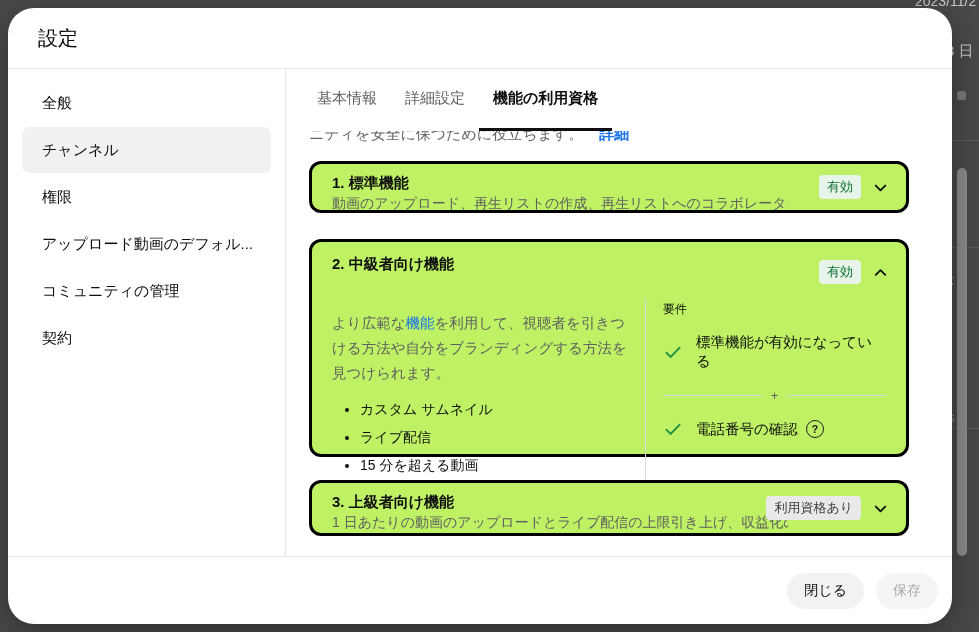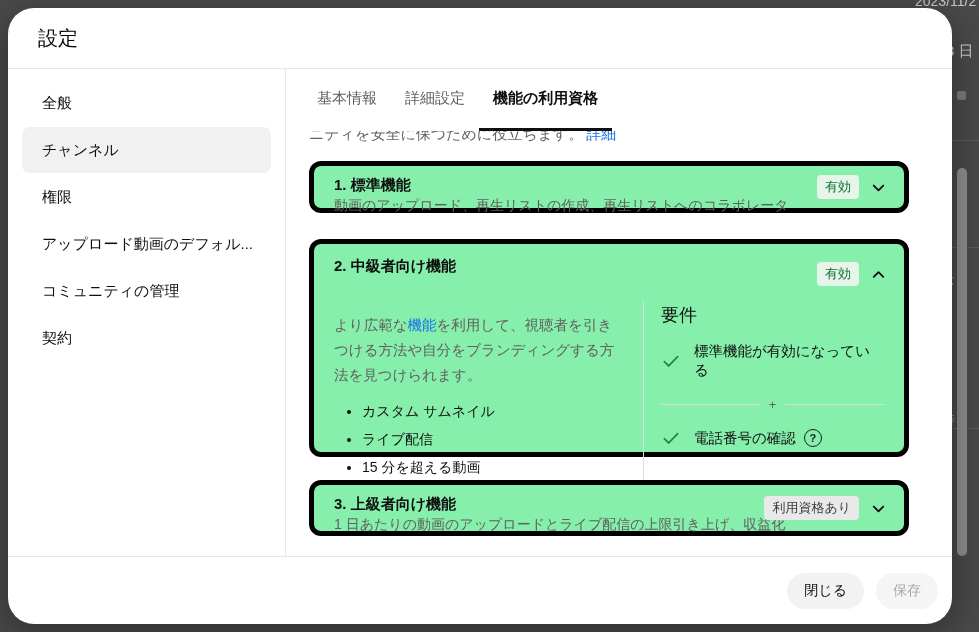--- a/index.html
+++ b/index.html
@@ -51,25 +51,25 @@
   .tabbar { flex: none; height: 62px; display: flex; align-items: stretch; padding-left: 17px; }
   .tab { display: flex; align-items: center; padding: 0 14px; font-size: 15px;
     color: #606060; border-bottom: 3px solid transparent; box-sizing: border-box;
     cursor: pointer; white-space: nowrap; }
   .tab.active { color: #0f0f0f; font-weight: bold; border-bottom-color: #0f0f0f; }
 
   .scroll { flex: 1; overflow: hidden; padding-left: 23px; position: relative; }
   .clipped-wrap { height: 17px; overflow: hidden; }
   .clipped-text { font-size: 15px; line-height: 24px; margin-top: -9px; color: #5f6368; white-space: nowrap; }
   .link { color: #1a73e8; cursor: pointer; }
-  .clipped-text .link { margin-left: 3px; }
-
-  
-  .card { width: 600px; box-sizing: border-box; border: 5px solid #000000;
-    border-radius: 12px; background: #86efac; position: relative; }
+  .clipped-text .link { margin-left: 16px; font-weight: bold; }
+
+  
+  .card { width: 600px; box-sizing: border-box; border: 3px solid #000000;
+    border-radius: 12px; background: #bef264; position: relative; }
   .card-pad { padding: 9px 118px 10px 20px; }
   .card-1 { margin-top: 13px; height: 52px; }
   .card-2 { margin-top: 26px; height: 218px; padding: 12px 20px 16px 20px; }
   .card-3 { margin-top: 23px; height: 56px; }
   .card-title { font-size: 15px; font-weight: bold; color: #0f0f0f; line-height: 19px; white-space: nowrap; }
   .card-desc { font-size: 14px; color: #606060; line-height: 18px; margin-top: 2px;
     white-space: nowrap; overflow: hidden; }
   .header-right { position: absolute; right: 16px; display: flex; align-items: center; gap: 10px; }
   .hr-center { top: 50%; transform: translateY(-50%); }
   .hr-top { top: 18px; }
@@ -79,21 +79,21 @@
   .chevron { display: flex; align-items: center; cursor: pointer; }
 
   
   .card2-body { display: flex; margin-top: 25px; }
   .col-left { width: 314px; box-sizing: border-box; padding-right: 16px; margin-top: 13px; }
   .col-left p { margin: 0; font-size: 14.5px; line-height: 25px; color: #606060; }
   .bullets { margin: 15px 0 0; padding-left: 28px; }
   .bullets li { font-size: 14px; color: #0f0f0f; margin-bottom: 10px; }
   .col-divider { width: 1px; background: #dadce0; margin-bottom: 4px; }
   .col-right { flex: 1; padding-left: 17px; }
-  .req-heading { font-size: 18px; color: #0f0f0f; margin: 3px 0 15px; }
+  .req-heading { font-size: 12px; color: #0f0f0f; margin: 3px 0 15px; }
   .req-item { display: flex; align-items: center; font-size: 14.5px; color: #0f0f0f; }
   .req-item .check { margin-right: 13px; display: flex; }
   .plus-divider { display: flex; align-items: center; margin: 17px 0 16px; width: 223px; }
   .plus-divider .pline { flex: 1; height: 1px; background: #dadce0; }
   .plus-divider .plus { margin: 0 9px; font-size: 13px; color: #5f6368; }
   .help-circle { width: 16px; height: 16px; border: 1.6px solid #202124; border-radius: 50%;
     display: inline-flex; align-items: center; justify-content: center;
     font-size: 11px; font-weight: bold; color: #202124; margin-left: 8px; cursor: pointer; }
 
   

